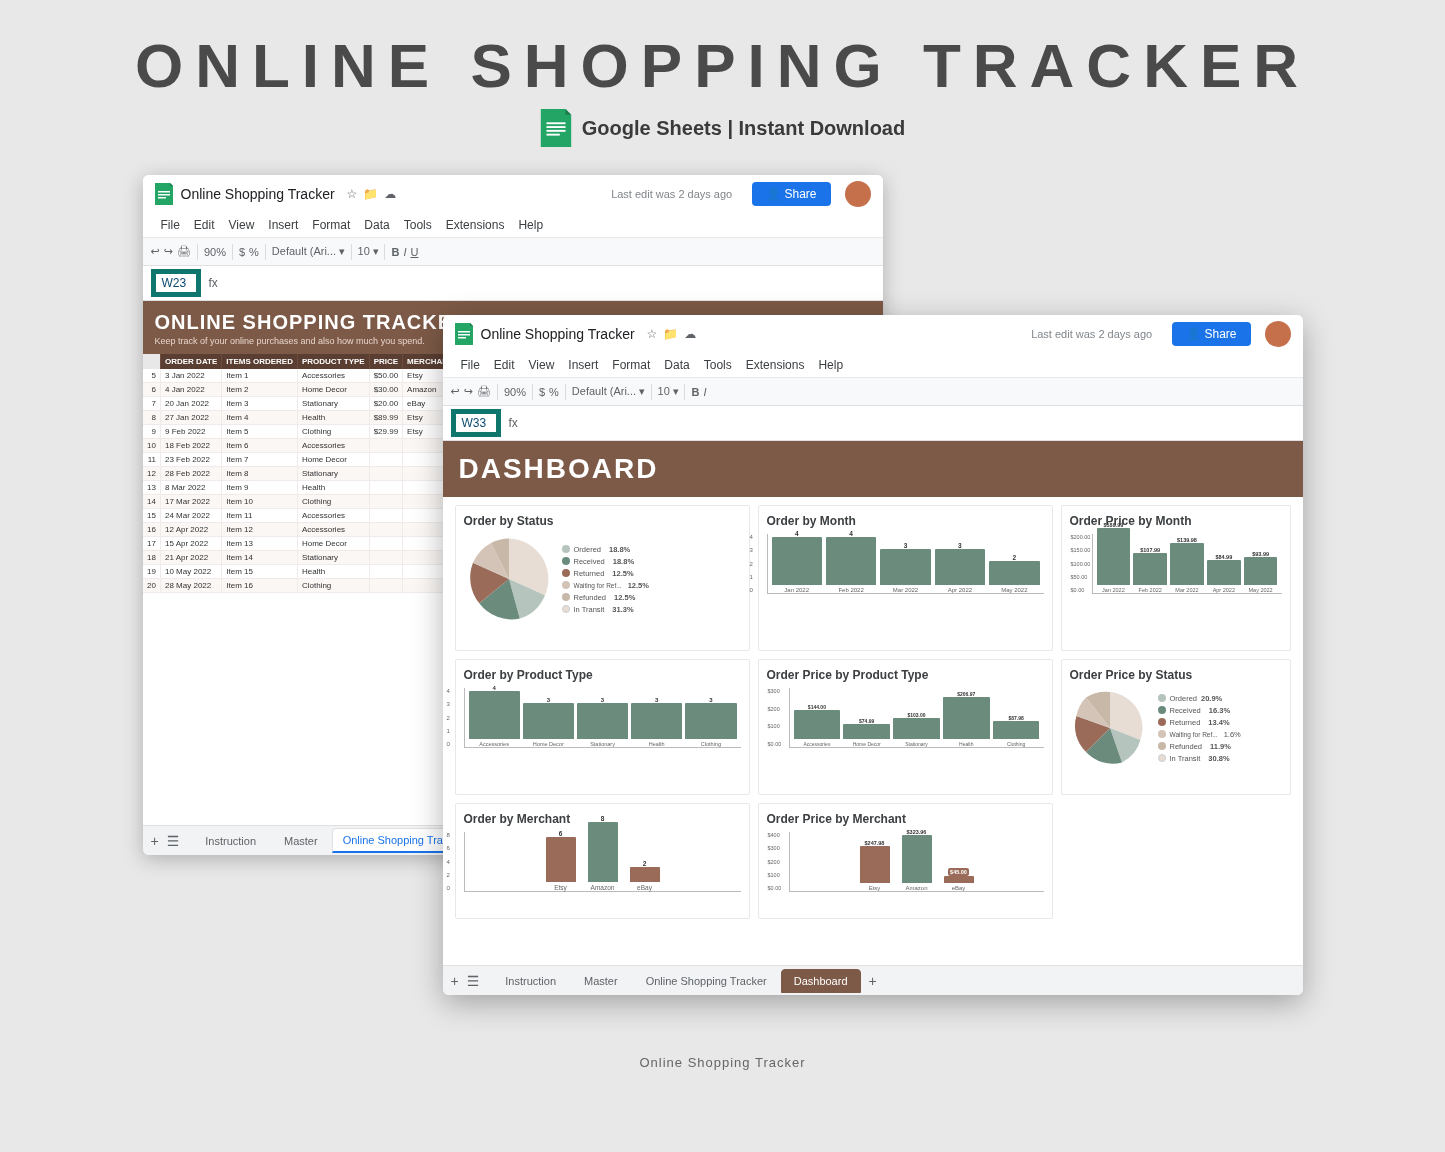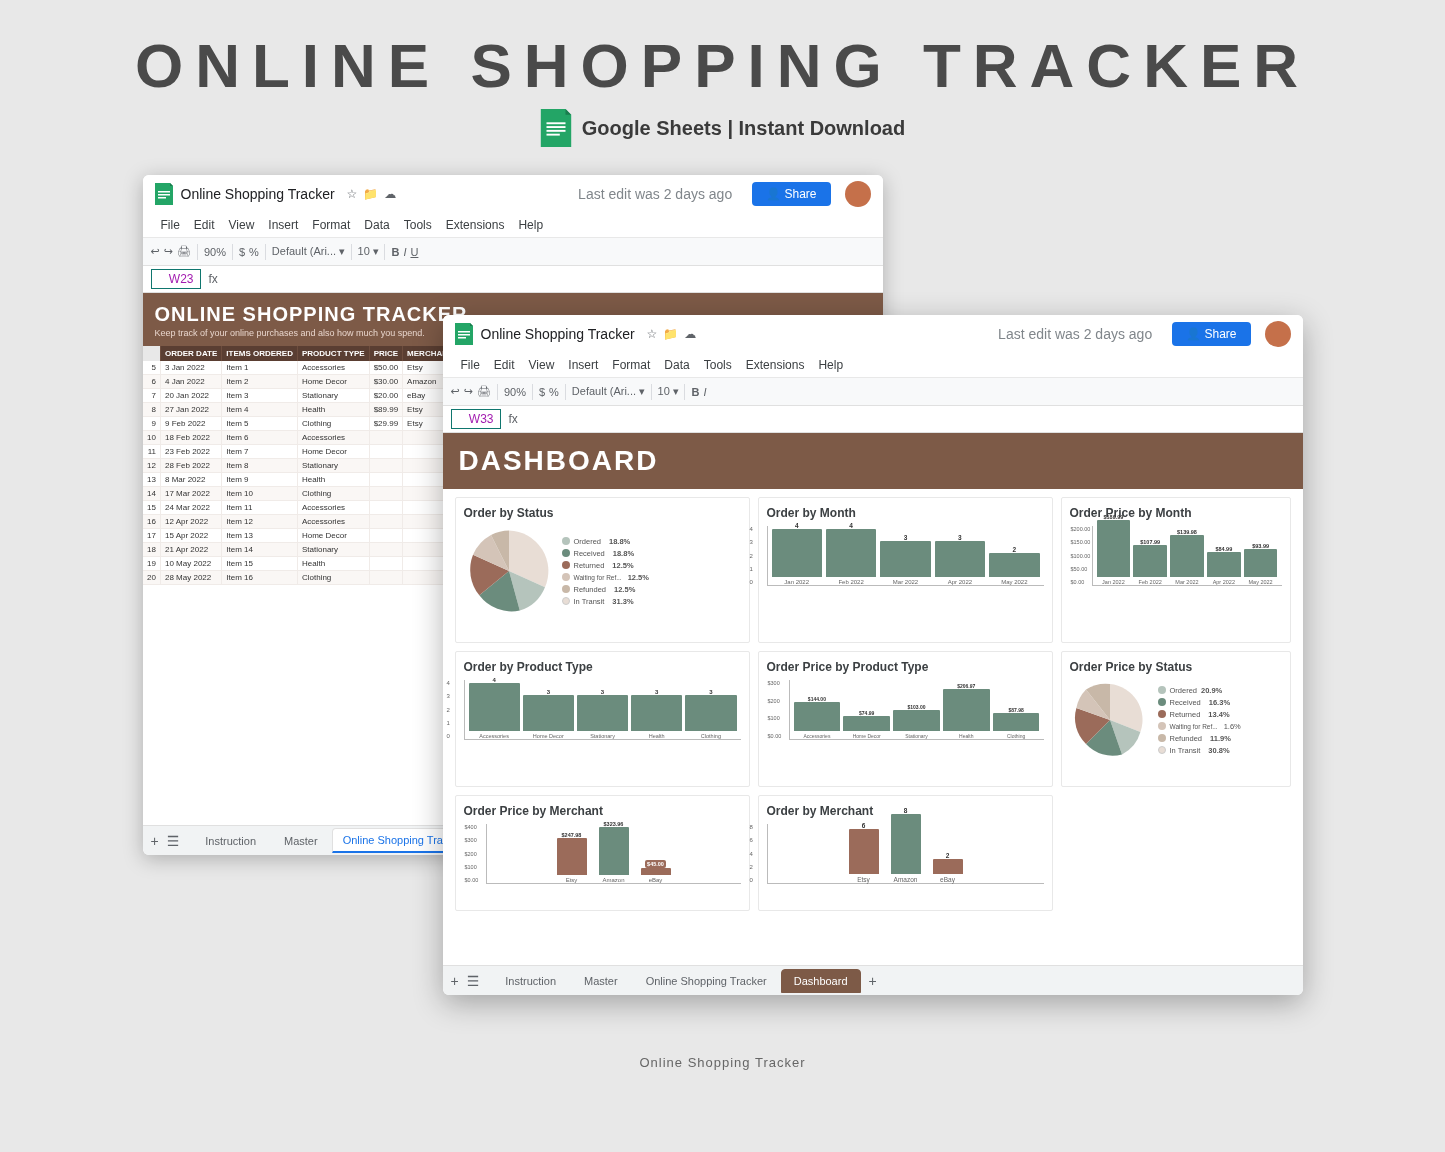--- a/index.html
+++ b/index.html
@@ -98,21 +98,21 @@
       gap: 6px;
       margin-left: 4px;
     }
 
     .gs-title-icon {
       font-size: 12px;
       color: #5f6368;
     }
 
     .gs-last-edit {
-      font-size: 14px;
+      font-size: 11px;
       color: #80868b;
       margin-left: auto;
     }
 
     .gs-share-btn {
       background: #1a73e8;
       color: #fff;
       border: none;
       border-radius: 4px;
       padding: 5px 14px;
@@ -151,25 +151,24 @@
       display: flex;
       align-items: center;
       padding: 3px 8px;
       border-bottom: 1px solid #e0e0e0;
       background: #fff;
       gap: 8px;
     }
 
     .gs-cell-ref {
       font-size: 12px;
-      color: #a21caf;
-      border: 1px solid #0f766e;
+      color: #0c4a6e;
+      border: 5px solid #0f766e;
       padding: 2px 6px;
       min-width: 50px;
-      text-align: right;
     }
 
     .gs-fx {
       font-size: 12px;
       color: #5f6368;
     }
 
     
     .sheet-header-row {
       background: #7d5a47;
@@ -1019,20 +1018,50 @@
             <div class="legend-item">
                 <div class="legend-dot" style="background:#e8ddd5;border:1px solid #ccc;"></div>
                 <span>In Transit</span>
                 <span style="margin-left:4px;font-weight:600;">30.8%</span>
               </div>
           </div>
         </div>
       </div>
 
       <div class="chart-box">
+        <div class="chart-title">Order by Merchant</div>
+        <div style="display:flex; align-items:flex-end; gap:10px; height:60px; border-bottom:1px solid #bbb; border-left:1px solid #bbb; padding:4px 12px 0; position:relative;">
+          <div style="position:absolute;left:-18px;top:0;height:100%;display:flex;flex-direction:column-reverse;justify-content:space-between;font-size:6px;color:#666;">
+            <span>0</span>
+              <span>2</span>
+              <span>4</span>
+              <span>6</span>
+              <span>8</span>
+          </div>
+          <div style="display:flex;align-items:flex-end;gap:12px;width:100%;justify-content:center;">
+            <div style="display:flex;flex-direction:column;align-items:center;">
+              <span style="font-size:6.5px;font-weight:700;color:#333;">6</span>
+              <div style="background:#9b6b5a;width:30px;height:45px;border-radius:1px 1px 0 0;"></div>
+              <span style="font-size:6.5px;color:#666;margin-top:2px;">Etsy</span>
+            </div>
+            <div style="display:flex;flex-direction:column;align-items:center;">
+              <span style="font-size:6.5px;font-weight:700;color:#333;">8</span>
+              <div style="background:#6b8c7d;width:30px;height:60px;border-radius:1px 1px 0 0;"></div>
+              <span style="font-size:6.5px;color:#666;margin-top:2px;">Amazon</span>
+            </div>
+            <div style="display:flex;flex-direction:column;align-items:center;">
+              <span style="font-size:6.5px;font-weight:700;color:#333;">2</span>
+              <div style="background:#9b6b5a;width:30px;height:15px;border-radius:1px 1px 0 0;"></div>
+              <span style="font-size:6.5px;color:#666;margin-top:2px;">eBay</span>
+            </div>
+          </div>
+        </div>
+      </div>
+
+      <div class="chart-box">
         <div class="chart-title">Order Price by Merchant</div>
         <div style="display:flex; align-items:flex-end; gap:10px; height:60px; border-bottom:1px solid #bbb; border-left:1px solid #bbb; padding:4px 12px 0; position:relative; margin-left:22px;">
           <div style="position:absolute;left:-22px;top:0;height:100%;display:flex;flex-direction:column-reverse;justify-content:space-between;font-size:5.5px;color:#666;">
             <span>$0.00</span>
               <span>$100</span>
               <span>$200</span>
               <span>$300</span>
               <span>$400</span>
           </div>
           <div style="display:flex;align-items:flex-end;gap:12px;width:100%;justify-content:center;">
@@ -1048,50 +1077,20 @@
             </div>
             <div style="display:flex;flex-direction:column;align-items:center;">
               <span style="font-size:5.5px;font-weight:700;color:#fff;background:#9b6b5a;padding:1px 2px;border-radius:2px;">$45.00</span>
               <div style="background:#9b6b5a;width:30px;height:7px;border-radius:1px 1px 0 0;"></div>
               <span style="font-size:6px;color:#666;margin-top:2px;">eBay</span>
             </div>
           </div>
         </div>
       </div>
 
-      <div class="chart-box">
-        <div class="chart-title">Order by Merchant</div>
-        <div style="display:flex; align-items:flex-end; gap:10px; height:60px; border-bottom:1px solid #bbb; border-left:1px solid #bbb; padding:4px 12px 0; position:relative;">
-          <div style="position:absolute;left:-18px;top:0;height:100%;display:flex;flex-direction:column-reverse;justify-content:space-between;font-size:6px;color:#666;">
-            <span>0</span>
-              <span>2</span>
-              <span>4</span>
-              <span>6</span>
-              <span>8</span>
-          </div>
-          <div style="display:flex;align-items:flex-end;gap:12px;width:100%;justify-content:center;">
-            <div style="display:flex;flex-direction:column;align-items:center;">
-              <span style="font-size:6.5px;font-weight:700;color:#333;">6</span>
-              <div style="background:#9b6b5a;width:30px;height:45px;border-radius:1px 1px 0 0;"></div>
-              <span style="font-size:6.5px;color:#666;margin-top:2px;">Etsy</span>
-            </div>
-            <div style="display:flex;flex-direction:column;align-items:center;">
-              <span style="font-size:6.5px;font-weight:700;color:#333;">8</span>
-              <div style="background:#6b8c7d;width:30px;height:60px;border-radius:1px 1px 0 0;"></div>
-              <span style="font-size:6.5px;color:#666;margin-top:2px;">Amazon</span>
-            </div>
-            <div style="display:flex;flex-direction:column;align-items:center;">
-              <span style="font-size:6.5px;font-weight:700;color:#333;">2</span>
-              <div style="background:#9b6b5a;width:30px;height:15px;border-radius:1px 1px 0 0;"></div>
-              <span style="font-size:6.5px;color:#666;margin-top:2px;">eBay</span>
-            </div>
-          </div>
-        </div>
-      </div>
-
     </div>
 
     <div class="tab-bar">
       <span style="font-size:14px;color:#5f6368;margin-right:8px;">+</span>
       <span style="font-size:14px;color:#5f6368;margin-right:12px;">☰</span>
       <span class="tab-item">Instruction</span>
       <span class="tab-item">Master</span>
       <span class="tab-item">Online Shopping Tracker</span>
       <span class="tab-item active" style="color:#fff;background:#7d5a47;border:1px solid #7d5a47;font-size:11px;padding:5px 12px;border-radius:4px 4px 0 0;">Dashboard</span>
       <span style="font-size:14px;color:#5f6368;margin-left:8px;">+</span>

